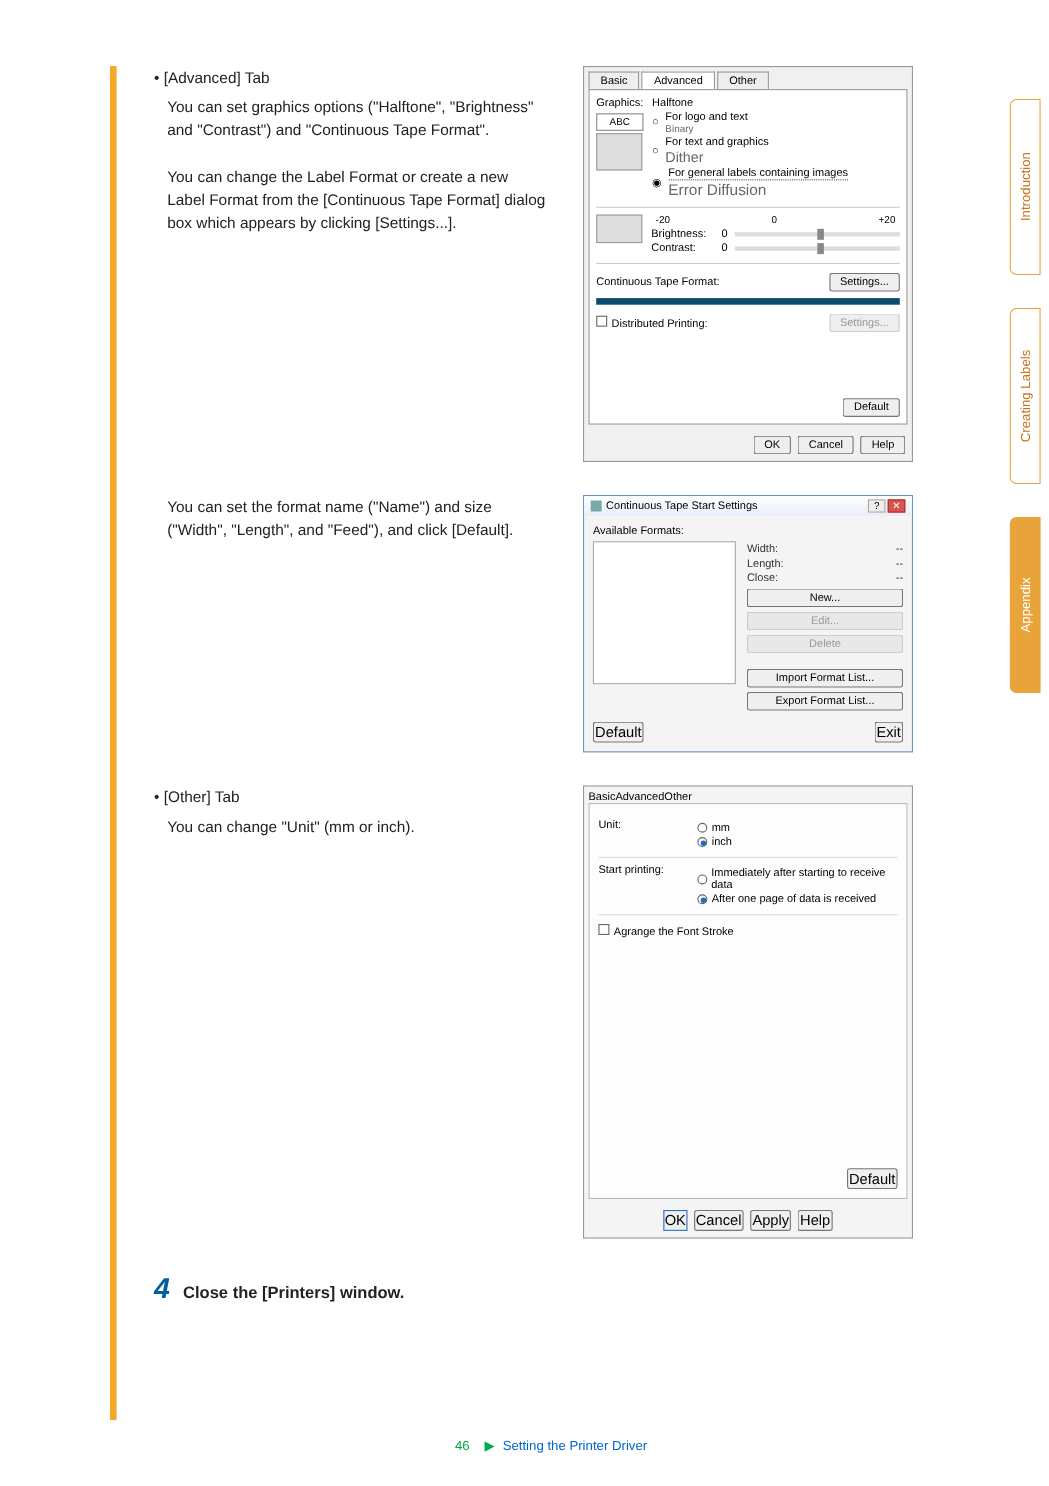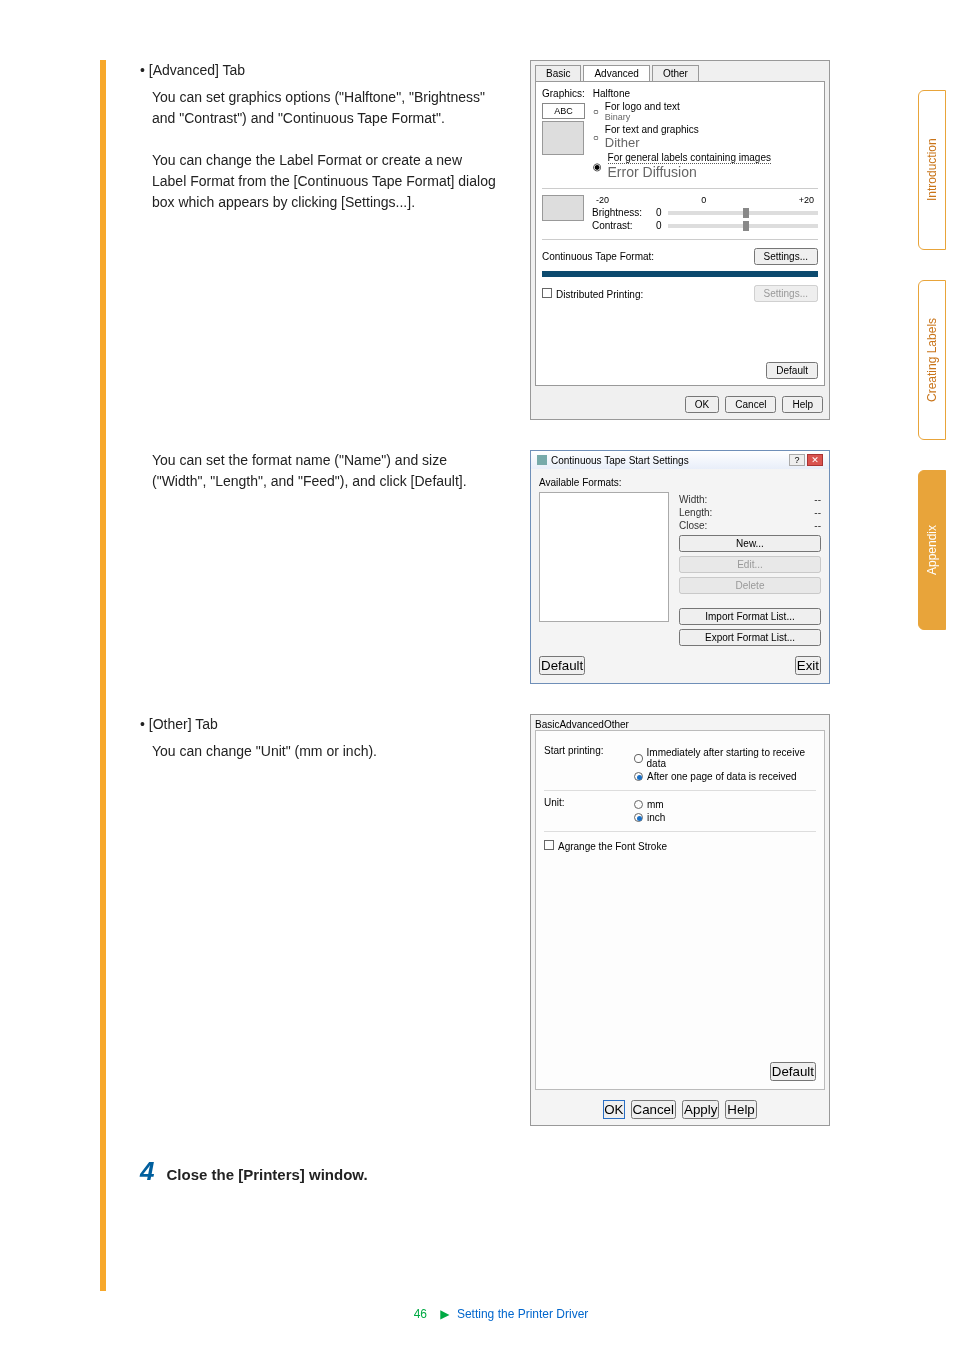--- a/index.html
+++ b/index.html
@@ -227,42 +227,42 @@
       </div>
       <div class="imgcol">
         <div class="dlg3">
           <div class="tabs">
             <div class="tabbtn">Basic</div>
             <div class="tabbtn">Advanced</div>
             <div class="tabbtn active">Other</div>
           </div>
           <div class="tabbody">
             <div class="sect">
+              <div class="lbl">Unit:</div>
+              <div class="opts">
+                <div class="radio">
+                    <span class="r"></span>
+                    <span>mm</span>
+                  </div>
+                <div class="radio">
+                    <span class="r on"></span>
+                    <span>inch</span>
+                  </div>
+              </div>
+            </div>
+            <div class="sect">
               <div class="lbl">Start printing:</div>
               <div class="opts">
                 <div class="radio">
                     <span class="r"></span>
                     <span>Immediately after starting to receive data</span>
                   </div>
                 <div class="radio">
                     <span class="r on"></span>
                     <span>After one page of data is received</span>
-                  </div>
-              </div>
-            </div>
-            <div class="sect">
-              <div class="lbl">Unit:</div>
-              <div class="opts">
-                <div class="radio">
-                    <span class="r"></span>
-                    <span>mm</span>
-                  </div>
-                <div class="radio">
-                    <span class="r on"></span>
-                    <span>inch</span>
                   </div>
               </div>
             </div>
             <div style="padding:8px 0;">
               <span class="check"></span><span>Agrange the Font Stroke</span>
             </div>
             <div class="btnbar"><button>Default</button></div>
           </div>
           <div class="ftr">
             <button style="border:1px solid #2a6fc4">OK</button>

